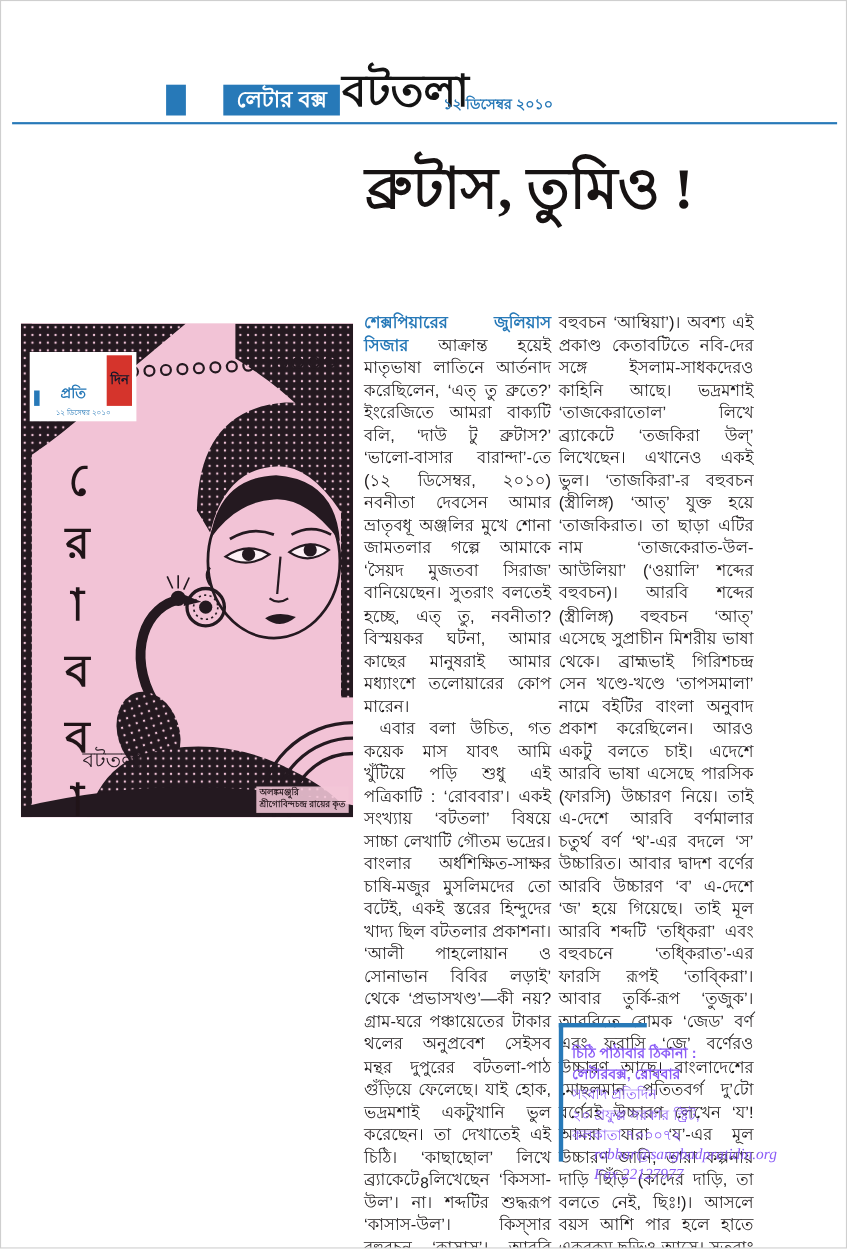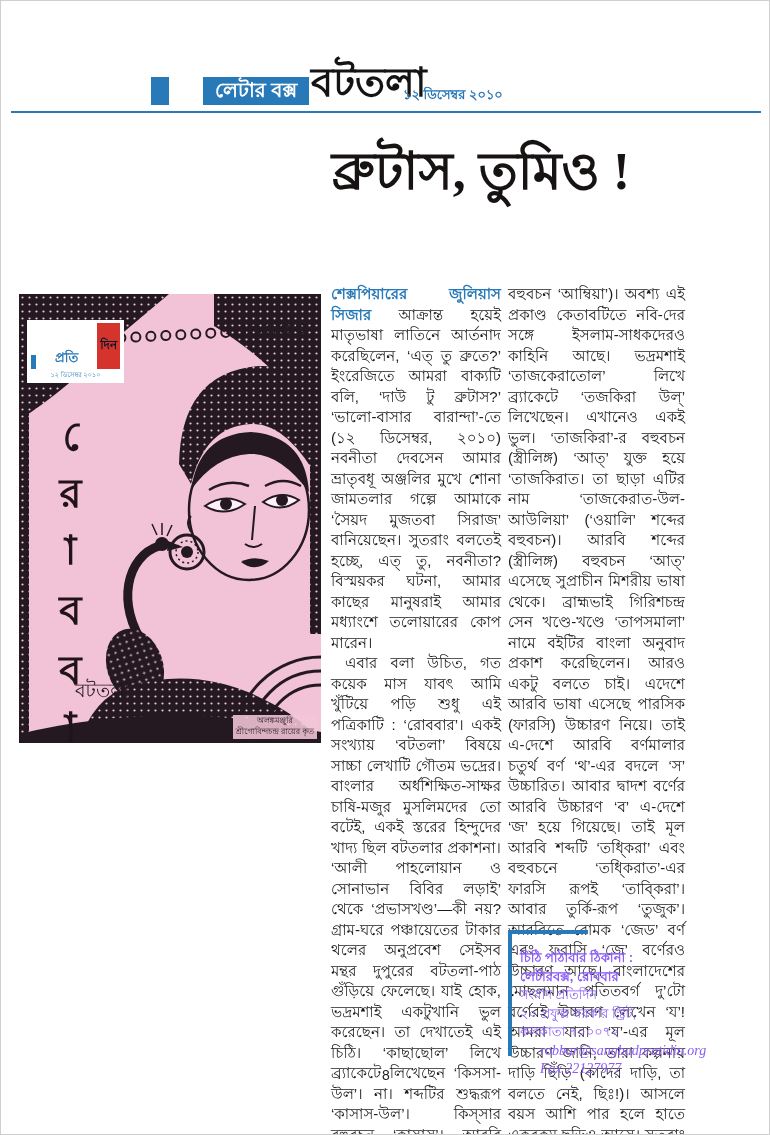--- a/index.html
+++ b/index.html
@@ -30,21 +30,21 @@
   .logo-bar{width:5px;height:14px;background:var(--accent);}
   .logo-prati{color:var(--accent);font-weight:700;font-size:13px;font-family:"Liberation Serif",serif;}
   .logo-din{background:var(--red);color:#0f172a;font-weight:700;font-size:12px;padding:13px 3px;font-family:"Liberation Serif",serif;}
   .logo-date{color:var(--accent);font-size:6.5px;margin-top:1px;text-align:center;}
   .vert-label{position:absolute;left:20px;top:116px;height:310px;z-index:2;
     writing-mode:vertical-rl;text-orientation:upright;font-family:"Liberation Serif",serif;
     font-size:40px;font-weight:600;color:#201418;letter-spacing:3px;}
   .illus-caption{position:absolute;left:56px;top:382px;z-index:2;font-family:"Liberation Serif",serif;
     font-size:19px;color:#241920;}
   .illus-credit{position:absolute;right:4px;bottom:4px;z-index:3;font-size:8px;line-height:1.35;
-    text-align:center;color:#2a1a20;background:rgba(242,198,215,.88);padding:1px 3px;}
+    text-align:left;color:#2a1a20;background:rgba(242,198,215,.88);padding:1px 3px;font-weight:bold;}
 
   
   .pullquote{position:absolute;left:28px;top:756px;width:292px;text-align:right;
     font-size:20px;line-height:29px;color:#2e7cb8;}
 
   
   .col{position:absolute;top:283px;font-size:15px;line-height:20.5px;color:var(--body);text-align:justify;}
   .col1{left:330px;width:170px;}
   .col2{left:507px;width:177px;}
   .col p{margin:0;}

